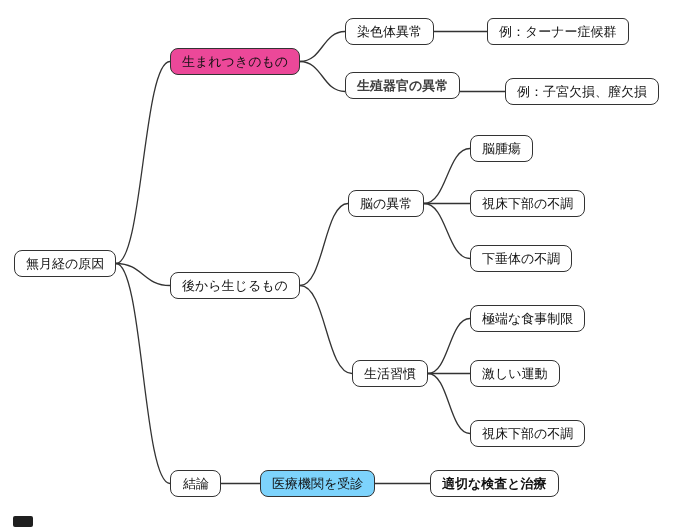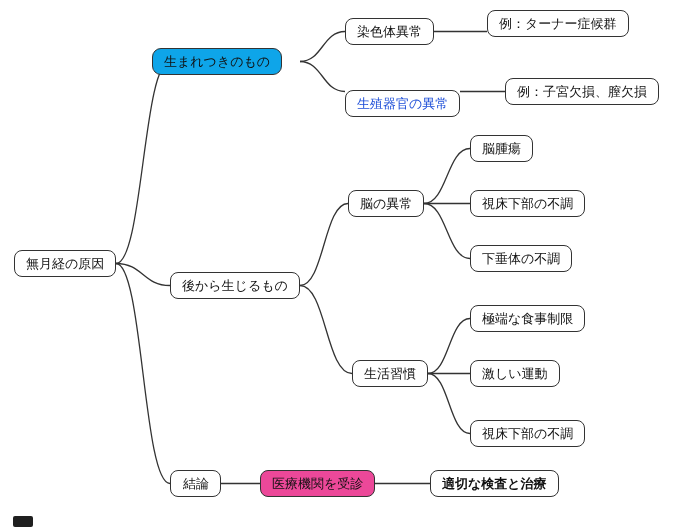--- a/index.html
+++ b/index.html
@@ -77,32 +77,32 @@
       <path d="M 424 203.5 C 447 203.5, 447 203.5, 470 203.5" stroke="#333333"></path>
       <path d="M 424 203.5 C 447 203.5, 447 258.5, 470 258.5" stroke="#333333"></path>
       <path d="M 428 373.5 C 449 373.5, 449 318.5, 470 318.5" stroke="#333333"></path>
       <path d="M 428 373.5 C 449 373.5, 449 373.5, 470 373.5" stroke="#333333"></path>
       <path d="M 428 373.5 C 449 373.5, 449 433.5, 470 433.5" stroke="#333333"></path>
       <path d="M 220 483.5 C 240 483.5, 240 483.5, 260 483.5" stroke="#333333"></path>
       <path d="M 375 483.5 C 402.5 483.5, 402.5 483.5, 430 483.5" stroke="#333333"></path>
     </svg>
   <div id="node-layer">
       <div class="node" style="left: 14px; top: 250px; background: rgb(255, 255, 255); border-color: rgb(51, 51, 51); color: rgb(17, 17, 17);">無月経の原因</div>
-      <div class="node" style="left: 152px; top: 48px; background: #0ea5e9; border-color: rgb(51, 51, 51); color: rgb(17, 17, 17); border-radius: 9px;">生まれつきのもの</div>
+      <div class="node" style="left: 170px; top: 48px; background: #ec4899; border-color: rgb(51, 51, 51); color: rgb(17, 17, 17);">生まれつきのもの</div>
       <div class="node" style="left: 345px; top: 18px; background: rgb(255, 255, 255); border-color: rgb(51, 51, 51); color: rgb(17, 17, 17); text-align: center;">染色体異常</div>
-      <div class="node" style="left: 487px; top: 10px; background: rgb(255, 255, 255); border-color: rgb(51, 51, 51); color: rgb(17, 17, 17);">例：ターナー症候群</div>
-      <div class="node" style="left: 345px; top: 90px; background: rgb(255, 255, 255); border-color: rgb(51, 51, 51); color: #1d4ed8;">生殖器官の異常</div>
+      <div class="node" style="left: 487px; top: 18px; background: rgb(255, 255, 255); border-color: rgb(51, 51, 51); color: rgb(17, 17, 17); border-radius: 6px;">例：ターナー症候群</div>
+      <div class="node" style="left: 345px; top: 72px; background: rgb(255, 255, 255); border-color: rgb(51, 51, 51); color: #404040; font-weight: bold;">生殖器官の異常</div>
       <div class="node" style="left: 505px; top: 78px; background: rgb(255, 255, 255); border-color: rgb(51, 51, 51); color: rgb(17, 17, 17);">例：子宮欠損、膣欠損</div>
       <div class="node" style="left: 170px; top: 272px; background: rgb(255, 255, 255); border-color: rgb(51, 51, 51); color: rgb(17, 17, 17);">後から生じるもの</div>
       <div class="node" style="left: 348px; top: 190px; background: rgb(255, 255, 255); border-color: rgb(51, 51, 51); color: rgb(17, 17, 17);">脳の異常</div>
       <div class="node" style="left: 470px; top: 135px; background: rgb(255, 255, 255); border-color: rgb(51, 51, 51); color: rgb(17, 17, 17);">脳腫瘍</div>
       <div class="node" style="left: 470px; top: 190px; background: rgb(255, 255, 255); border-color: rgb(51, 51, 51); color: rgb(17, 17, 17);">視床下部の不調</div>
       <div class="node" style="left: 470px; top: 245px; background: rgb(255, 255, 255); border-color: rgb(51, 51, 51); color: rgb(17, 17, 17);">下垂体の不調</div>
       <div class="node" style="left: 352px; top: 360px; background: rgb(255, 255, 255); border-color: rgb(51, 51, 51); color: rgb(17, 17, 17);">生活習慣</div>
       <div class="node" style="left: 470px; top: 305px; background: rgb(255, 255, 255); border-color: rgb(51, 51, 51); color: rgb(17, 17, 17);">極端な食事制限</div>
       <div class="node" style="left: 470px; top: 360px; background: rgb(255, 255, 255); border-color: rgb(51, 51, 51); color: rgb(17, 17, 17);">激しい運動</div>
       <div class="node" style="left: 470px; top: 420px; background: rgb(255, 255, 255); border-color: rgb(51, 51, 51); color: rgb(17, 17, 17);">視床下部の不調</div>
       <div class="node" style="left: 170px; top: 470px; background: rgb(255, 255, 255); border-color: rgb(51, 51, 51); color: rgb(17, 17, 17); padding-left: 12px;">結論</div>
-      <div class="node" style="left: 260px; top: 470px; background: #ec4899; border-color: rgb(51, 51, 51); color: rgb(17, 17, 17);">医療機関を受診</div>
+      <div class="node" style="left: 260px; top: 470px; background: #7dd3fc; border-color: rgb(51, 51, 51); color: rgb(17, 17, 17);">医療機関を受診</div>
       <div class="node" style="left: 430px; top: 470px; background: rgb(255, 255, 255); border-color: rgb(51, 51, 51); color: rgb(17, 17, 17); font-weight: bold;">適切な検査と治療</div>
     </div>
   <div class="corner-mark" style="background: rgb(31, 31, 31);"></div>
 </div>
 
 </body></html>

